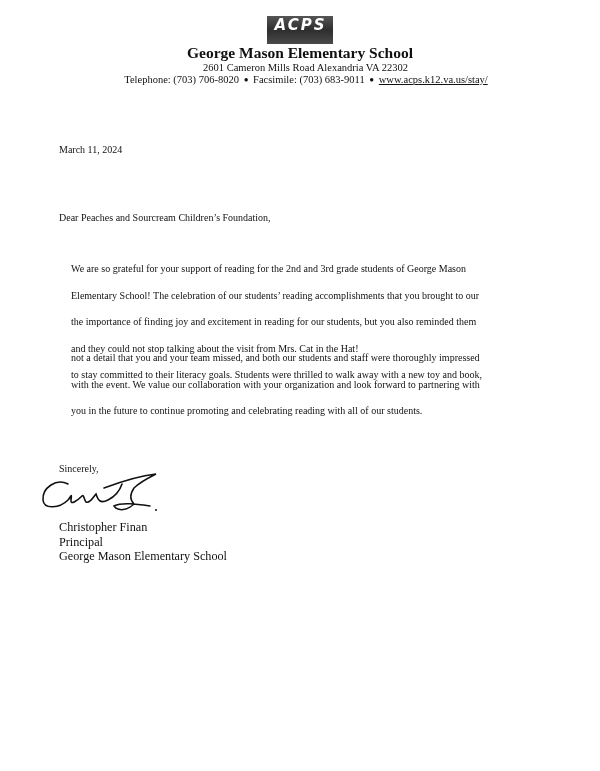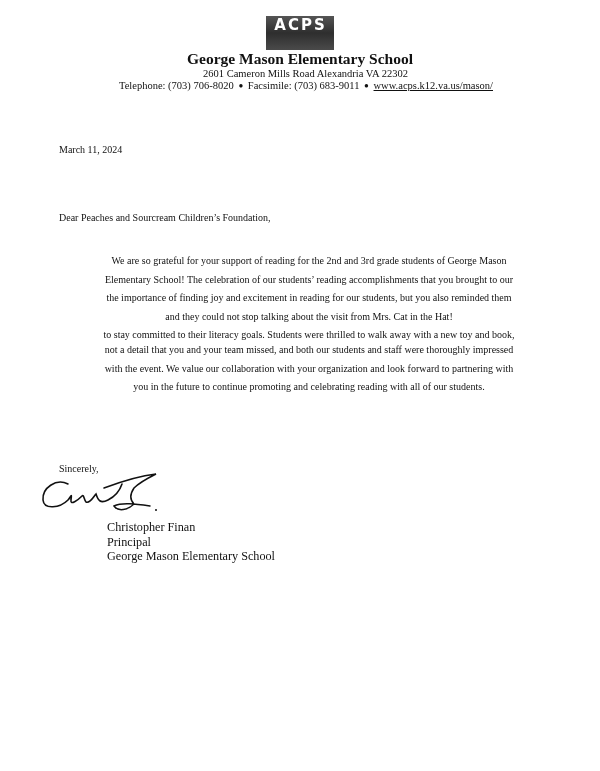--- a/index.html
+++ b/index.html
@@ -24,23 +24,24 @@
     }
     .logo {
       display: inline-block;
       background: #3c3c3c;
       background-image: linear-gradient(180deg, #555 0%, #2e2e2e 50%, #4a4a4a 100%);
       color: #ffffff;
       font-family: "DejaVu Sans", sans-serif;
       font-weight: bold;
       font-size: 15px;
       letter-spacing: 2px;
-      padding: 1px 7px 16px 8px;
+      padding: 1px 7px 10px 8px;
       line-height: 17px;
       height: 17px;
+      font-style: italic;
     }
     .school-name {
       font-weight: bold;
       font-size: 15.5px;
       line-height: 16px;
       margin-top: 1px;
     }
     .address {
       font-size: 10.5px;
       line-height: 12px;
@@ -65,53 +66,53 @@
       position: absolute;
       left: 59px;
       width: 500px;
       font-size: 10px;
       line-height: 14.6px;
     }
     .date { top: 143px; }
     .salutation { top: 211px; }
     .para1 { top: 250px; }
     .para2 { top: 339px; }
-    .para p, .para div { margin: 4px; white-space: nowrap; text-align: center; }
+    .para p, .para div { margin: 12px; white-space: nowrap; }
     .closing { top: 462px; }
     .signature {
       position: absolute;
       left: 38px;
       top: 470px;
       width: 130px;
       height: 45px;
     }
     .sig-block {
       position: absolute;
       left: 59px;
       top: 520px;
       font-size: 12.2px;
       line-height: 14.6px;
     }
-    .sig-block div { white-space: nowrap; margin-left: 48px; }
+    .sig-block div { white-space: nowrap; }
   </style>
 </head>
 <body>
 
 <header class="letterhead">
   <div>
     <span class="logo">ACPS</span>
   </div>
   <div class="school-name">George Mason Elementary School</div>
   <div class="address">2601 Cameron Mills Road Alexandria VA 22302</div>
   <div class="contact">
     <span>Telephone: (703) 706-8020</span>
     <span class="bullet">●</span>
     <span>Facsimile: (703) 683-9011</span>
     <span class="bullet">●</span>
-    <a>www.acps.k12.va.us/mason/</a>
+    <a>www.acps.k12.va.us/stay/</a>
   </div>
 </header>
 
 <div class="body-text date">March 11, 2024</div>
 
 <div class="body-text salutation">Dear Peaches and Sourcream Children’s Foundation,</div>
 
 <div class="body-text para para1">
   <div>We are so grateful for your support of reading for the 2nd and 3rd grade students of George Mason</div>
   <div>Elementary School! The celebration of our students’ reading accomplishments that you brought to our</div>

